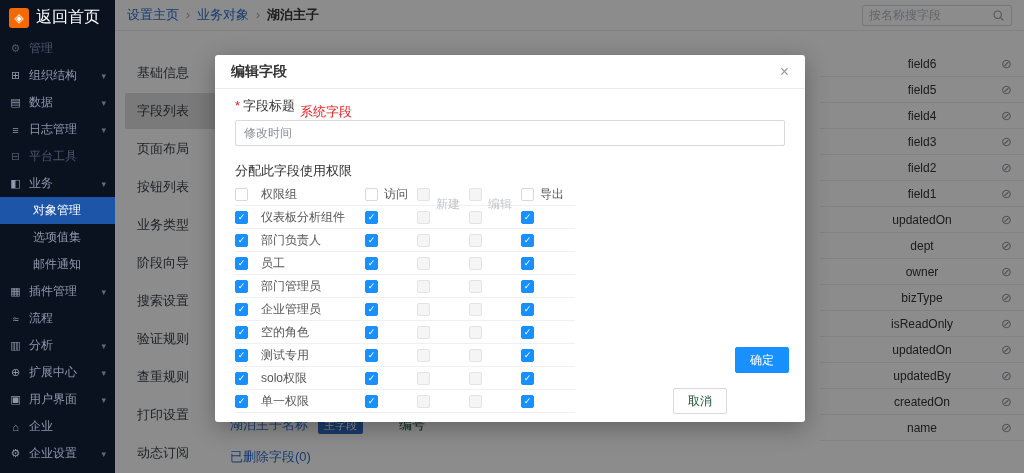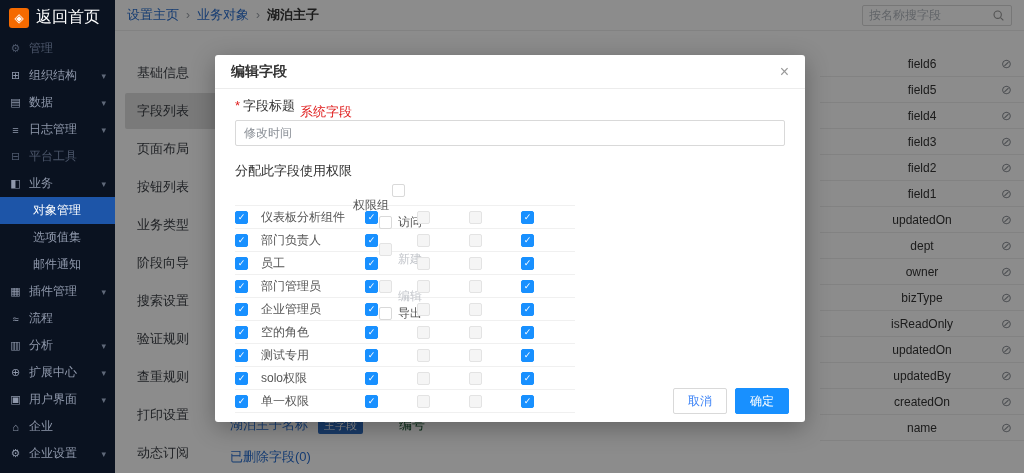--- a/index.html
+++ b/index.html
@@ -52,33 +52,33 @@
   .modal-title { font-size: 14px; font-weight: bold; color: #333; }
   .modal-close { margin-left: auto; color: #999; font-size: 16px; line-height: 1; cursor: pointer; }
   .modal-body { padding: 8px 20px 0; position: relative; }
   .field-label { font-size: 13px; color: #333; height: 16px; }
   .required { color: #e02020; margin-right: 3px; }
   .annotation { position: absolute; left: 85px; top: 14px; color: #e02020; font-size: 13px; z-index: 2; }
   .field-input { display: block; margin-top: 7px; width: 550px; height: 26px; border: 1px solid #d9d9d9; border-radius: 2px; padding: 0 8px; font-size: 12px; color: #8a8f96; outline: none; font-family: inherit; }
   .perm-title { margin-top: 16px; font-size: 13px; color: #333; height: 16px; }
   .perm-table { margin-top: 6px; width: 340px; }
   .perm-row { display: flex; align-items: center; height: 23px; border-bottom: 1px solid #f0f0f0; }
-  .perm-row.perm-header { height: 22px; flex-direction: column; }
+  .perm-row.perm-header { height: 22px; }
   .col-select { width: 26px; flex: none; display: flex; align-items: center; }
   .col-name { width: 104px; flex: none; font-size: 12px; color: #555; white-space: nowrap; overflow: hidden; }
   .col { width: 52px; flex: none; display: flex; align-items: center; gap: 6px; }
   .col-label { font-size: 12px; color: #555; }
   .col-label.dim { color: #c3c6cb; margin-top: 20px; }
   .cb { width: 13px; height: 13px; border: 1px solid #d9d9d9; border-radius: 2px; background: #fff; display: inline-flex; align-items: center; justify-content: center; font-size: 9px; color: #fff; flex: none; cursor: pointer; }
   .cb.checked { background: #1890ff; border-color: #1890ff; }
   .cb.checked::after { content: "✓"; }
   .cb.disabled { background: #f5f5f5; border-color: #e3e3e3; cursor: default; }
   .modal-footer { position: absolute; bottom: 8px; right: 16px; display: flex; gap: 8px; }
   .btn { height: 26px; padding: 0 14px; font-size: 12px; border-radius: 2px; display: flex; align-items: center; cursor: pointer; }
-  .btn-default { background: #fff; border: 1px solid #d9d9d9; color: #3b82f6; }
+  .btn-default { background: #fff; border: 1px solid #d9d9d9; color: #14532d; margin-top: 41px; }
   .btn-primary { background: #1890ff; border: 1px solid #1890ff; color: #fff; }
 </style>
 </head>
 <body>
 
 <div class="sidebar">
   <div class="logo-row">
     <span class="logo-box">◈</span>
     <span class="logo-text">返回首页</span>
   </div>

